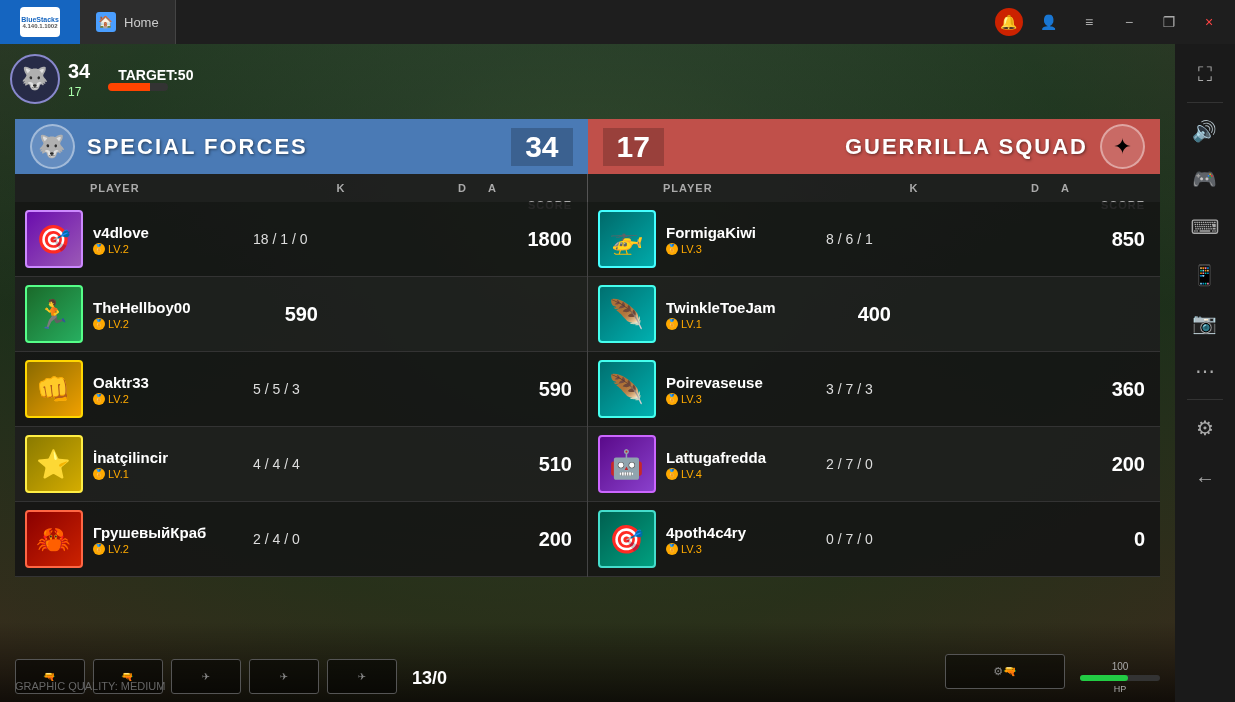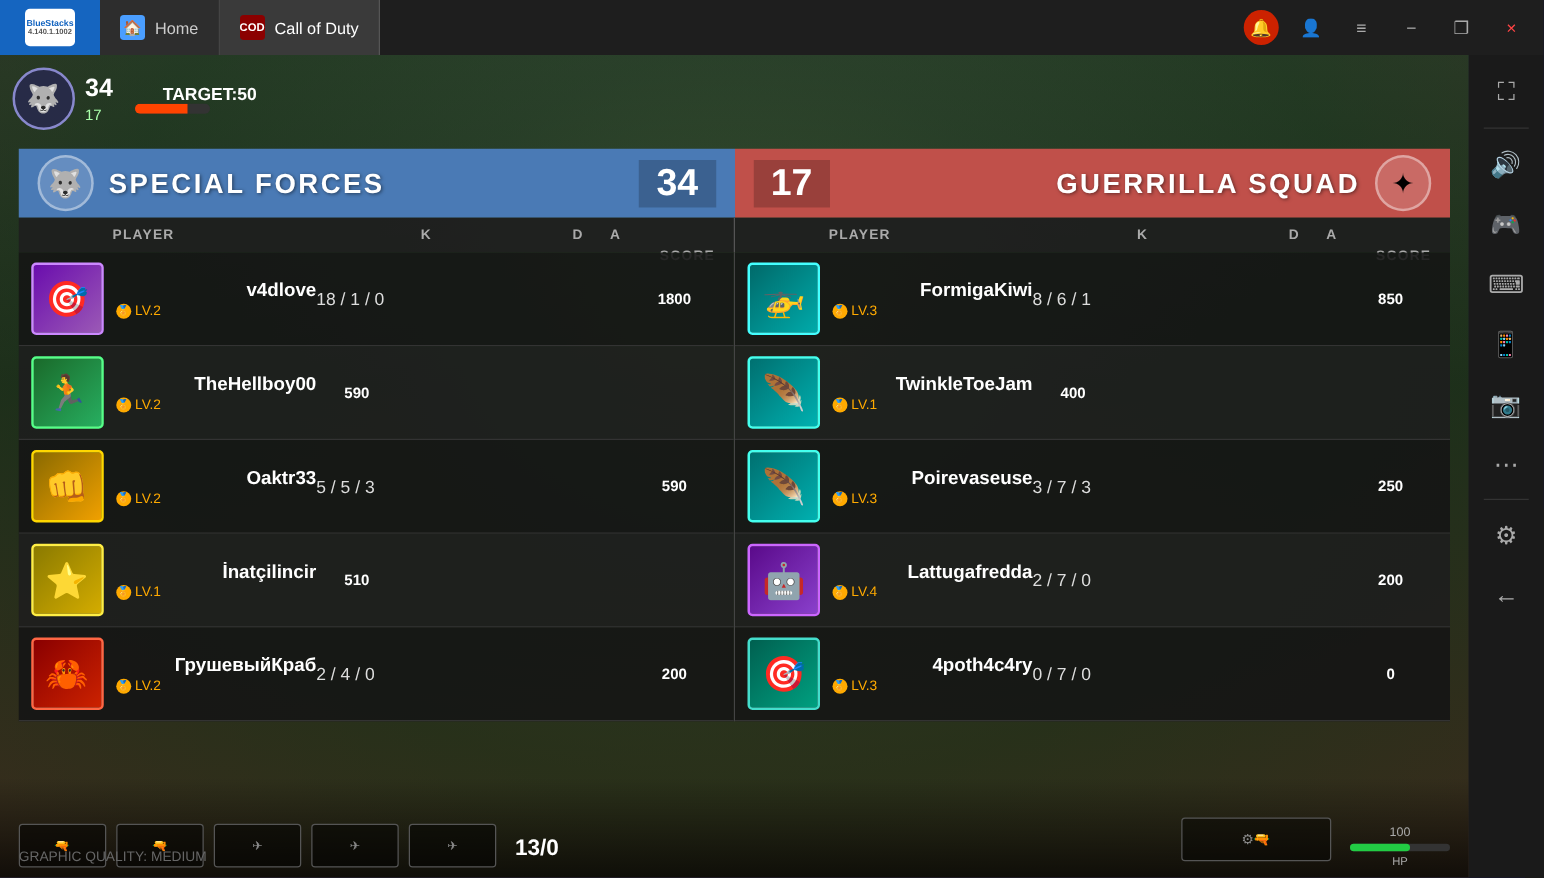--- a/index.html
+++ b/index.html
@@ -169,21 +169,21 @@
       font-weight: bold;
     }
     .score-sub {
       color: #aaffaa;
       font-size: 12px;
     }
     .target-info {
       color: #ffffff;
       font-size: 14px;
       font-weight: bold;
-      margin-left: 22px;
+      margin-left: 10px;
     }
     .target-bar {
       width: 60px;
       height: 8px;
       background: #333;
       border-radius: 4px;
       overflow: hidden;
     }
     .target-bar-fill {
       width: 70%;
@@ -356,21 +356,20 @@
       flex-shrink: 0;
     }
     .player-info {
       width: 160px;
       flex-shrink: 0;
     }
     .player-name {
       color: white;
       font-size: 15px;
       font-weight: bold;
-      text-align: right;
     }
     .player-level {
       color: #ffaa00;
       font-size: 11px;
       display: flex;
       align-items: center;
       gap: 3px;
       margin-top: 2px;
     }
     .level-icon {
@@ -385,24 +384,24 @@
       color: white;
     }
     .player-kda {
       flex: 1;
       text-align: left;
       color: #ddd;
       font-size: 14px;
     }
     .player-score {
       width: 80px;
-      text-align: center;
+      text-align: right;
       padding-right: 15px;
       color: #ffffff;
-      font-size: 12px;
+      font-size: 20px;
       font-weight: bold;
     }
 
     
     .av-purple { background: linear-gradient(135deg, #6a0dad, #9b59b6); border: 2px solid #cc88ff; }
     .av-green { background: linear-gradient(135deg, #1a6a2a, #27ae60); border: 2px solid #55ff88; }
     .av-gold { background: linear-gradient(135deg, #8a6a00, #f0a000); border: 2px solid #ffd700; }
     .av-yellow { background: linear-gradient(135deg, #8a7a00, #d4ac00); border: 2px solid #ffee44; }
     .av-red { background: linear-gradient(135deg, #8a0000, #cc2200); border: 2px solid #ff6644; }
     .av-teal { background: linear-gradient(135deg, #006a6a, #00aaaa); border: 2px solid #44ffff; }
@@ -522,24 +521,20 @@
   <div class="bs-logo">
     <div class="bs-logo-inner">
       <span style="font-size:7px; font-weight:900; color:#1565c0;">BlueStacks</span>
       <span style="font-size:6px; color:#555;">4.140.1.1002</span>
     </div>
   </div>
   <div class="tab-home">
     <div class="tab-home-icon">🏠</div>
     <span>Home</span>
   </div>
-  <div class="tab-cod">
-    <div class="tab-cod-icon">COD</div>
-    <span>Call of Duty</span>
-  </div>
   <div class="titlebar-spacer"></div>
   <div class="titlebar-right">
     <div class="titlebar-btn">
       <div class="notif-red">🔔</div>
     </div>
     <div class="titlebar-btn">👤</div>
     <div class="titlebar-btn">≡</div>
     <div class="titlebar-btn">−</div>
     <div class="titlebar-btn">❐</div>
     <div class="titlebar-btn close">×</div>
@@ -637,20 +632,21 @@
     </div>
           <div class="player-row">
       <div class="player-avatar av-yellow">⭐</div>
       <div class="player-info">
         <div class="player-name">İnatçilincir</div>
         <div class="player-level">
           <div class="level-icon">🏅</div>
           <span>LV.1</span>
         </div>
       </div>
+      <div class="player-kda">4 / 4 / 4</div>
       <div class="player-score">510</div>
     </div>
           <div class="player-row">
       <div class="player-avatar av-red">🦀</div>
       <div class="player-info">
         <div class="player-name">ГрушевыйКраб</div>
         <div class="player-level">
           <div class="level-icon">🏅</div>
           <span>LV.2</span>
         </div>
@@ -687,21 +683,21 @@
           <div class="player-row">
       <div class="player-avatar av-teal2">🪶</div>
       <div class="player-info">
         <div class="player-name">Poirevaseuse</div>
         <div class="player-level">
           <div class="level-icon">🏅</div>
           <span>LV.3</span>
         </div>
       </div>
       <div class="player-kda">3 / 7 / 3</div>
-      <div class="player-score">250</div>
+      <div class="player-score">360</div>
     </div>
           <div class="player-row">
       <div class="player-avatar av-purple2">🤖</div>
       <div class="player-info">
         <div class="player-name">Lattugafredda</div>
         <div class="player-level">
           <div class="level-icon">🏅</div>
           <span>LV.4</span>
         </div>
       </div>

